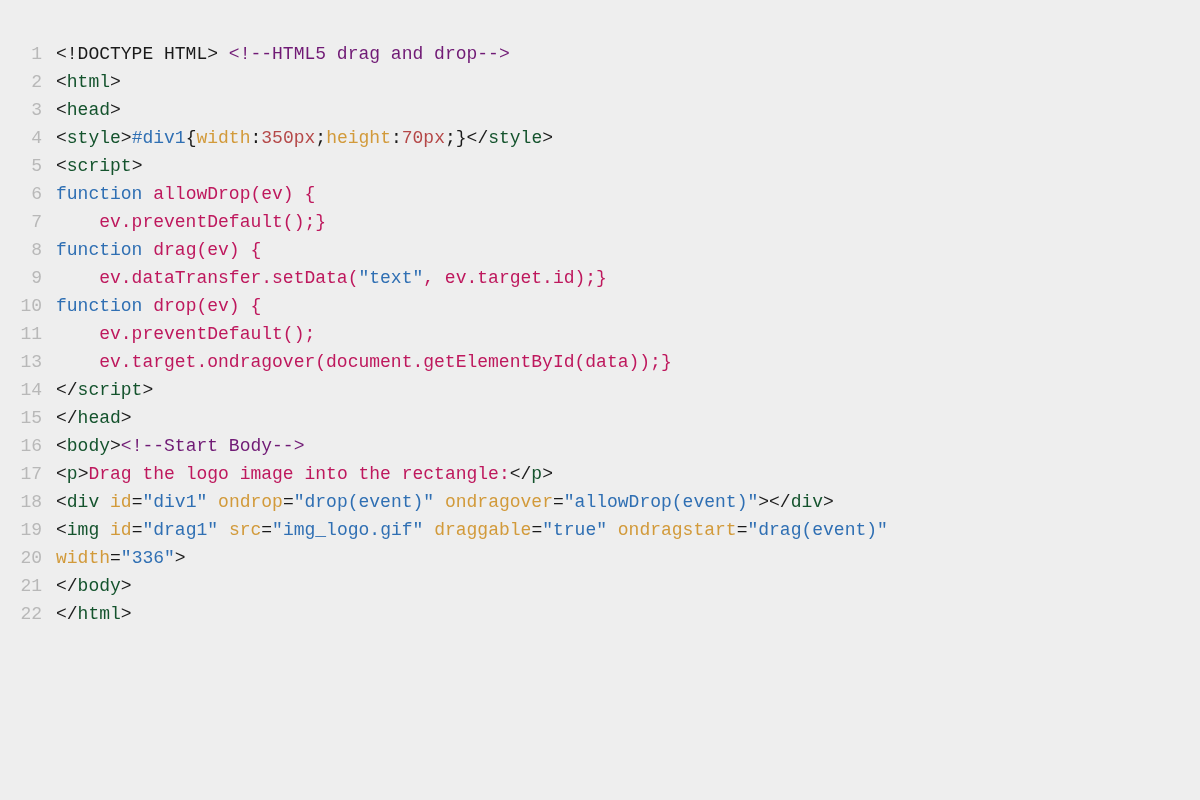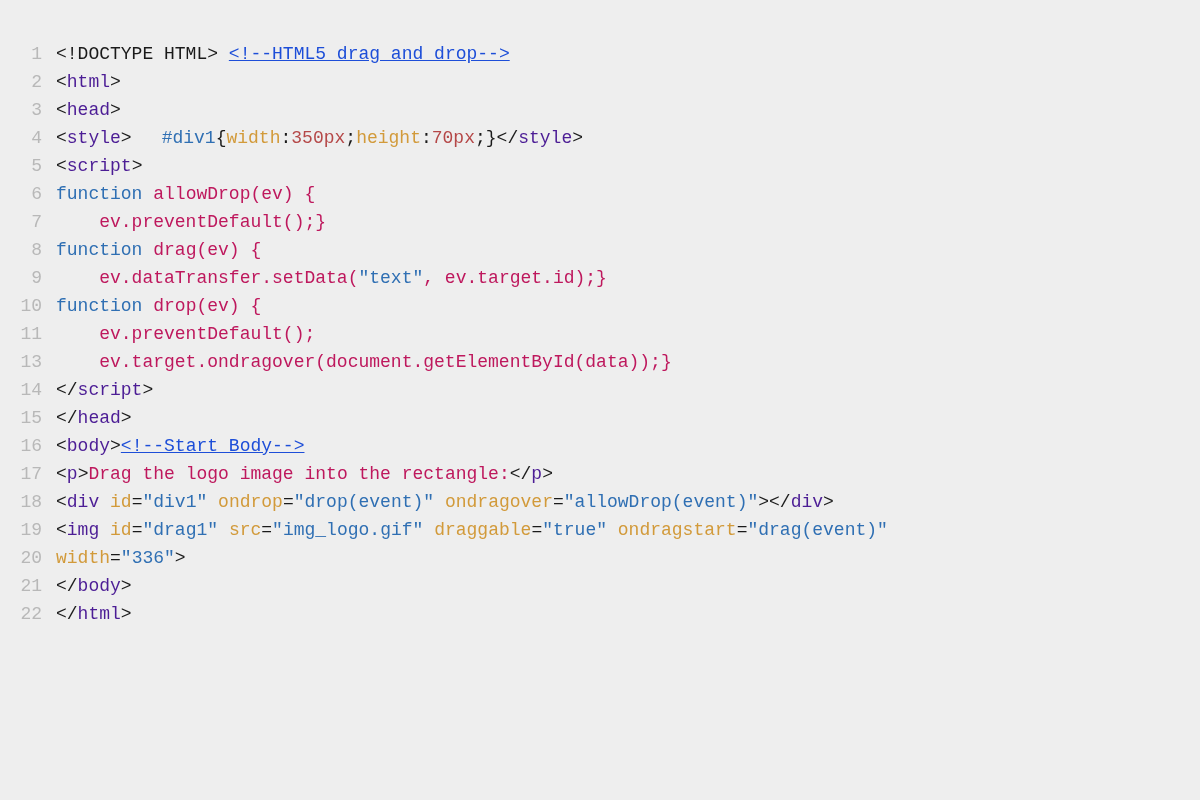--- a/index.html
+++ b/index.html
@@ -23,28 +23,28 @@
     color: #b8b8b8;
     padding-right: 14px;
     flex-shrink: 0;
     user-select: none;
   }
   .code {
     flex: 1;
   }
   .c-default { color: #be185d; }
   .c-punct   { color: #1a1a1a; }
-  .c-tag     { color: #4c1d95; }     
+  .c-tag     { color: #14532d; }     
   .c-angle   { color: #1a1a1a; }
-  .c-comment { color: #1d4ed8; text-decoration: underline; }     
+  .c-comment { color: #701a75; }     
   .c-doctype { color: #1a1a1a; text-align: center; }
   .c-keyword { color: #2f6fb3; }     
   .c-attr    { color: #d29a3a; }     
   .c-string  { color: #2f6fb3; }     
-  .c-selector{ color: #2f6fb3; margin-left: 30px; }     
+  .c-selector{ color: #2f6fb3; }     
   .c-pxunit  { color: #b54848; }     
 </style>
 </head>
 <body>
 
 <div class="editor" id="editor-root">
     <div class="line"><span class="gutter">1</span><span class="code"><span class="c-doctype">&lt;!DOCTYPE HTML&gt;</span><span class="c-default"> </span><span class="c-comment">&lt;!--HTML5 drag and drop--&gt;</span></span></div>
     <div class="line"><span class="gutter">2</span><span class="code"><span class="c-angle">&lt;</span><span class="c-tag">html</span><span class="c-angle">&gt;</span></span></div>
     <div class="line"><span class="gutter">3</span><span class="code"><span class="c-angle">&lt;</span><span class="c-tag">head</span><span class="c-angle">&gt;</span></span></div>
     <div class="line"><span class="gutter">4</span><span class="code"><span class="c-angle">&lt;</span><span class="c-tag">style</span><span class="c-angle">&gt;</span><span class="c-selector">#div1</span><span class="c-punct">{</span><span class="c-attr">width</span><span class="c-punct">:</span><span class="c-pxunit">350px</span><span class="c-punct">;</span><span class="c-attr">height</span><span class="c-punct">:</span><span class="c-pxunit">70px</span><span class="c-punct">;}</span><span class="c-angle">&lt;/</span><span class="c-tag">style</span><span class="c-angle">&gt;</span></span></div>

